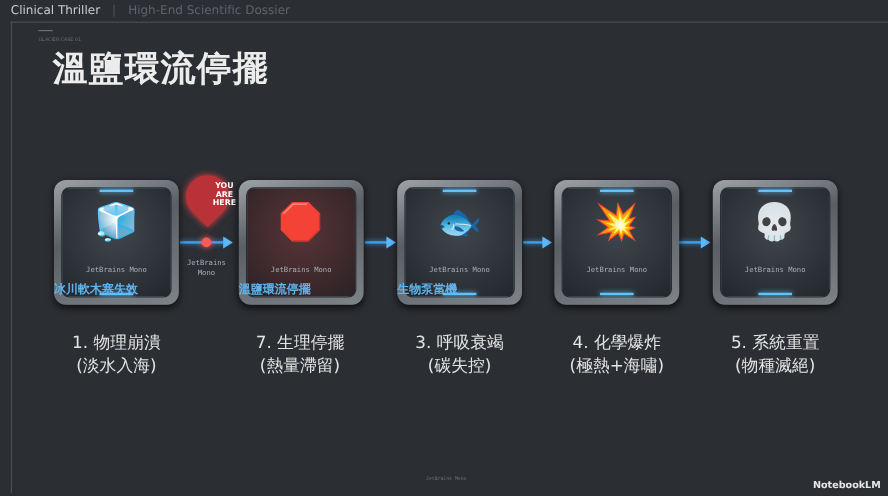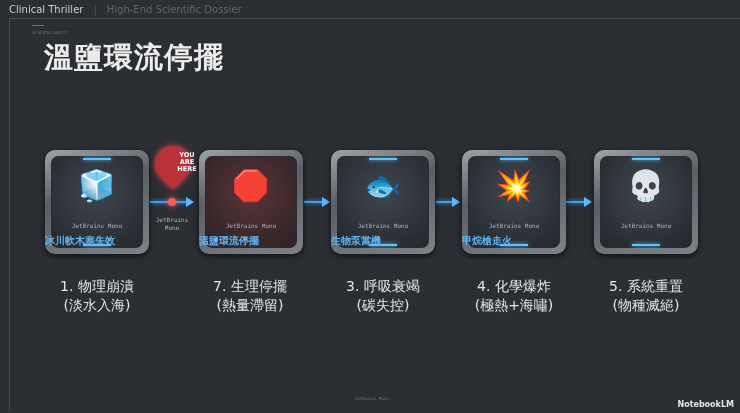--- a/index.html
+++ b/index.html
@@ -75,21 +75,20 @@
   <div class="icon">🐟</div>
   <div class="label">生物泵當機</div>
   <div class="sub">JetBrains Mono</div>
 </div>
 
 <div class="card" style="left:462px;">
   <div class="inner"></div>
   <div class="glow" style="top:8px"></div>
     <div class="glow" style="bottom:8px"></div>
   <div class="icon">💥</div>
-  <div class="label">甲烷槍走火</div>
   <div class="sub">JetBrains Mono</div>
 </div>
 
 <div class="card" style="left:594px;">
   <div class="inner"></div>
   <div class="glow" style="top:8px"></div>
     <div class="glow" style="bottom:8px"></div>
   <div class="icon">💀</div>
   <div class="sub">JetBrains Mono</div>
 </div>

